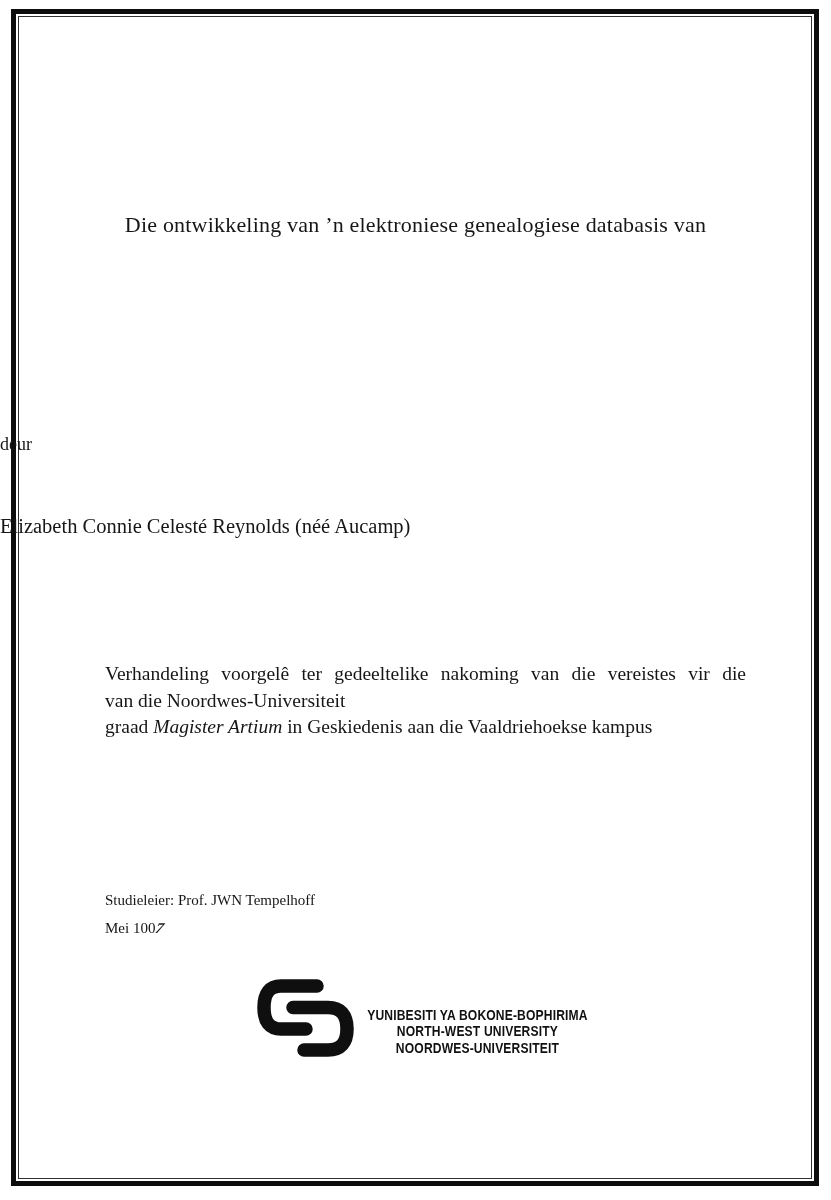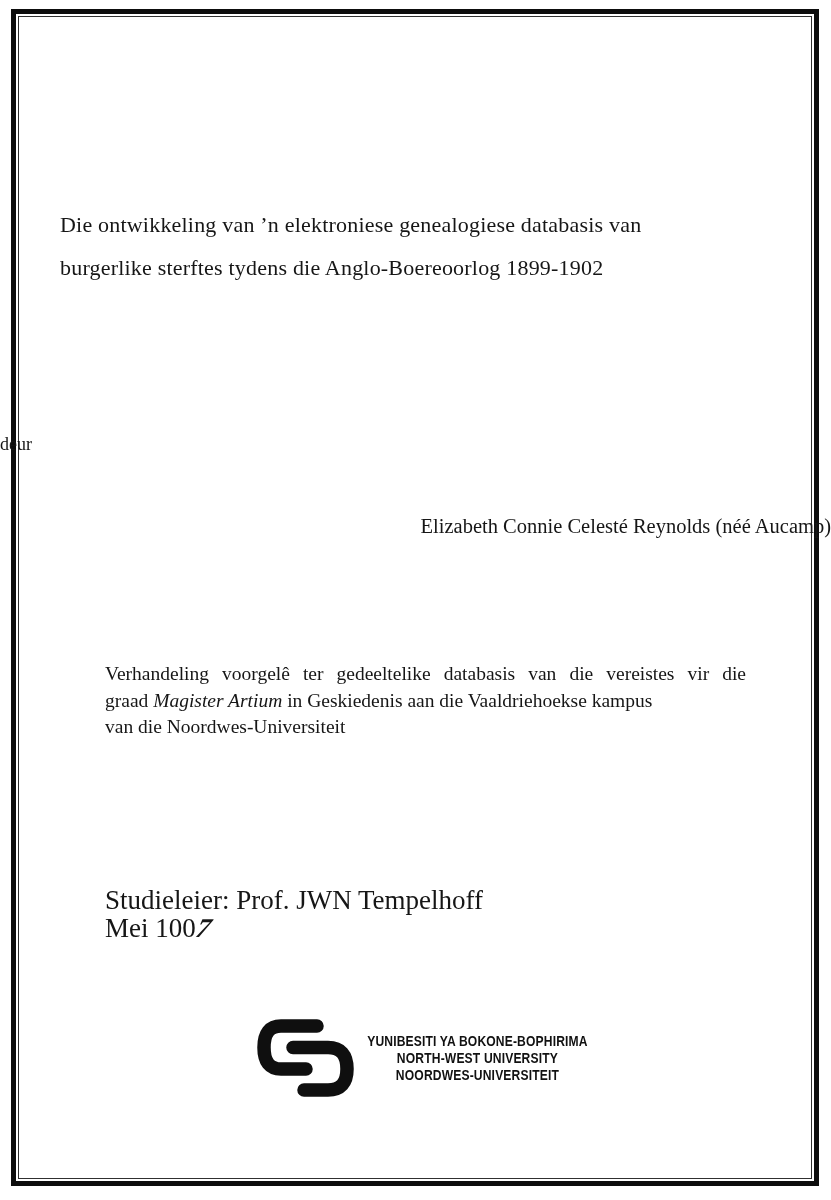--- a/index.html
+++ b/index.html
@@ -12,82 +12,81 @@
   .frame-outer{
     position:absolute;left:11px;top:9px;width:808px;height:1177px;
     border:5px solid #0d0d0d;box-sizing:border-box;
   }
   .frame-inner{
     position:absolute;left:2px;top:2px;right:2px;bottom:2px;
     border:1px solid #303030;
   }
   .title-block{
     position:absolute;left:60px;right:60px;top:203px;
-    text-align:left;font-size:22px;line-height:43px;
+    text-align:center;font-size:22px;line-height:43px;
     letter-spacing:0.2px;
   }
   .byline{
     position:absolute;left:0;right:0;top:434px;
     text-align:left;font-size:18px;
   }
   .author{
     position:absolute;left:0;right:0;top:515px;
-    text-align:right;font-size:20.5px;
+    text-align:left;font-size:20.5px;
   }
   .statement{
     position:absolute;left:105px;top:661px;width:641px;
     font-size:19.5px;line-height:26.5px;
   }
   .statement .just{
     text-align:justify;text-align-last:justify;
   }
   .statement .italic{font-style:italic;}
   .supervisor-block{
     position:absolute;left:105px;top:886px;
-    font-size:27px;line-height:28px;
+    font-size:15px;line-height:28px;
   }
   .odd-seven{
     display:inline-block;
     transform:skewX(-24deg) translateX(1px);
     font-weight:700;
   }
   .logo{
-    position:absolute;left:257px;top:1015px;
-    display:flex;align-items:center;
+    position:absolute;left:257px;top:975px;
+    display:flex;align-items:flex-end;
   }
   .logo-mark{flex:0 0 auto;margin-top:4px;}
   .logo-text{
     margin-left:8px;padding-top:5px;width:296px;
     font-family:"Liberation Sans", sans-serif;
     font-size:15.5px;font-weight:700;line-height:16.8px;
     letter-spacing:0.2px;white-space:nowrap;text-align:center;
     transform:scaleX(0.78);transform-origin:left top;
     color:#111111;
   }
 </style>
 </head>
 <body>
 
 <div class="frame-outer">
   <div class="frame-inner"></div>
 </div>
 
 <div class="title-block">
   <div>Die ontwikkeling van ’n elektroniese genealogiese databasis van</div>
-  <div>burgerlike sterftes tydens die Anglo-Boereoorlog 1899-1902</div>
 </div>
 
 <div class="byline">deur</div>
 
 <div class="author">Elizabeth Connie Celesté Reynolds (néé Aucamp)</div>
 
 <div class="statement">
-  <div class="just">Verhandeling voorgelê ter gedeeltelike databasis van die vereistes vir die</div>
+  <div class="just">Verhandeling voorgelê ter gedeeltelike nakoming van die vereistes vir die</div>
+  <div>van die Noordwes-Universiteit</div>
   <div><span>graad </span><span class="italic">Magister Artium</span><span> in Geskiedenis aan die Vaaldriehoekse kampus</span></div>
-  <div>van die Noordwes-Universiteit</div>
 </div>
 
 <div class="supervisor-block">
   <div>Studieleier: Prof. JWN Tempelhoff</div>
   <div><span>Mei 100</span><span class="odd-seven">7</span></div>
 </div>
 
 <div class="logo">
   <svg class="logo-mark" width="97" height="78" viewBox="0 0 97 78" aria-hidden="true">
 

